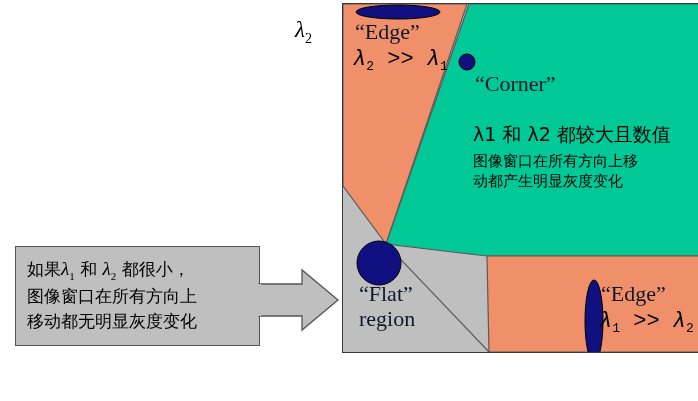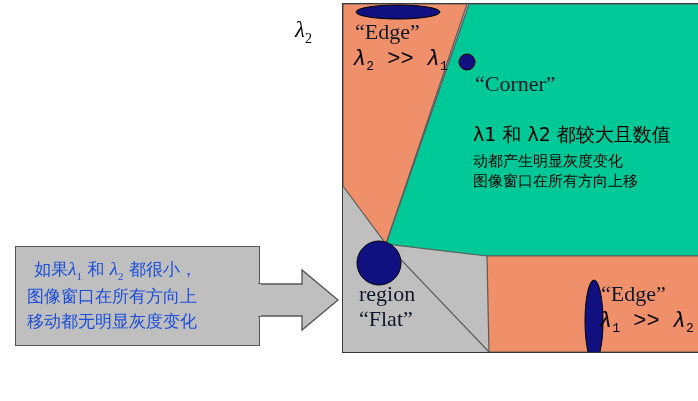--- a/index.html
+++ b/index.html
@@ -89,26 +89,25 @@
     position:absolute;
     left:3px;top:246px;
     width:245px;height:100px;
     background:#bfbfbf;
     border:1px solid #555555;
     box-sizing:border-box;
   }
   #callout-text{
     position:absolute;
     left:11px;top:9px;
-    color:#1d4ed8;
+    color:#000000;
     font-family:"DejaVu Sans", sans-serif;
     font-size:17px;
     line-height:1.42;
     white-space:nowrap;
-    text-align:right;
   }
   #callout-text .lam{font-family:"Liberation Serif", serif;font-style:italic;font-size:19px;}
   #callout-text .lam sub{font-size:11px;font-style:normal;}
 
   #arrow-wrap{position:absolute;left:246px;top:268px;width:82px;height:64px;}
 </style>
 </head>
 <body>
 
 <div id="stage">
@@ -146,27 +145,27 @@
       <span>λ</span><sub>2</sub>
       <span>&gt;&gt;</span>
       <span>λ</span><sub>1</sub>
     </div>
 
     <div class="plot-text quoted" id="corner-label">“Corner”</div>
     <div class="plot-text cjk" id="corner-desc">
       <div>λ1 和 λ2 都较大且数值</div>
     </div>
     <div class="plot-text cjk-small" id="corner-desc2">
+      <div>图像窗口在所有方向上移</div>
       <div>动都产生明显灰度变化</div>
-      <div>图像窗口在所有方向上移</div>
     </div>
 
     <div class="plot-text quoted" id="flat-label">
+      <div>“Flat”</div>
       <div>region</div>
-      <div>“Flat”</div>
     </div>
 
     <div class="plot-text quoted" id="edge-right-label">“Edge”</div>
     <div class="plot-text mathline" id="edge-right-math">
       <span>λ</span><sub>1</sub>
       <span>&gt;&gt;</span>
       <span>λ</span><sub>2</sub>
     </div>
 
   </div>

